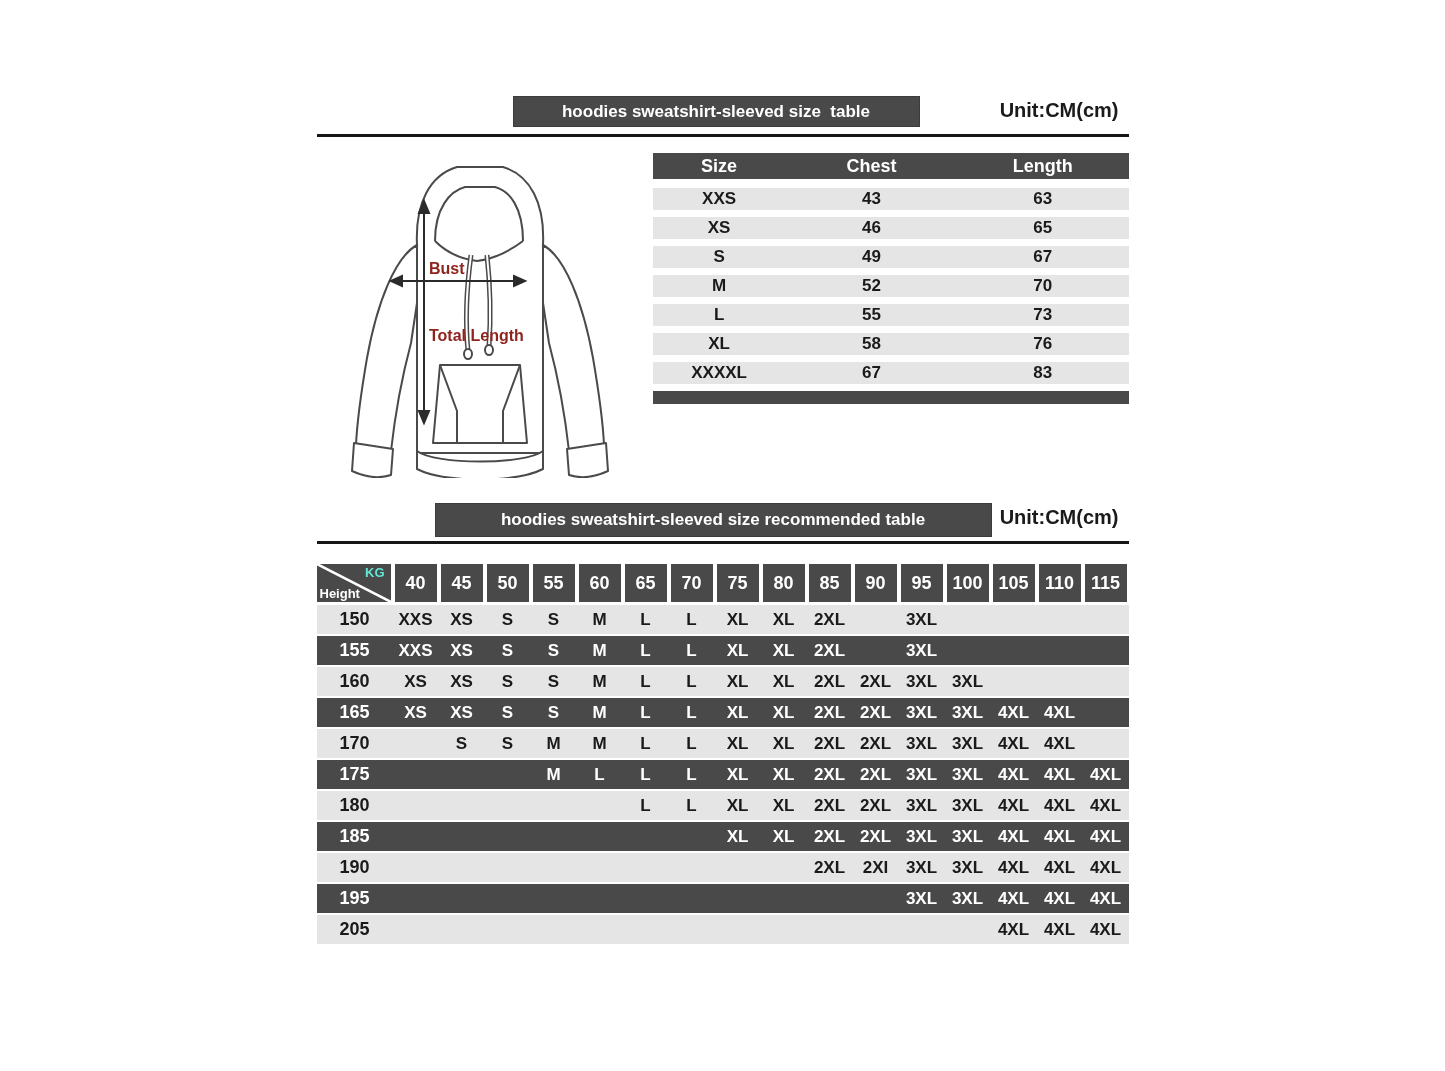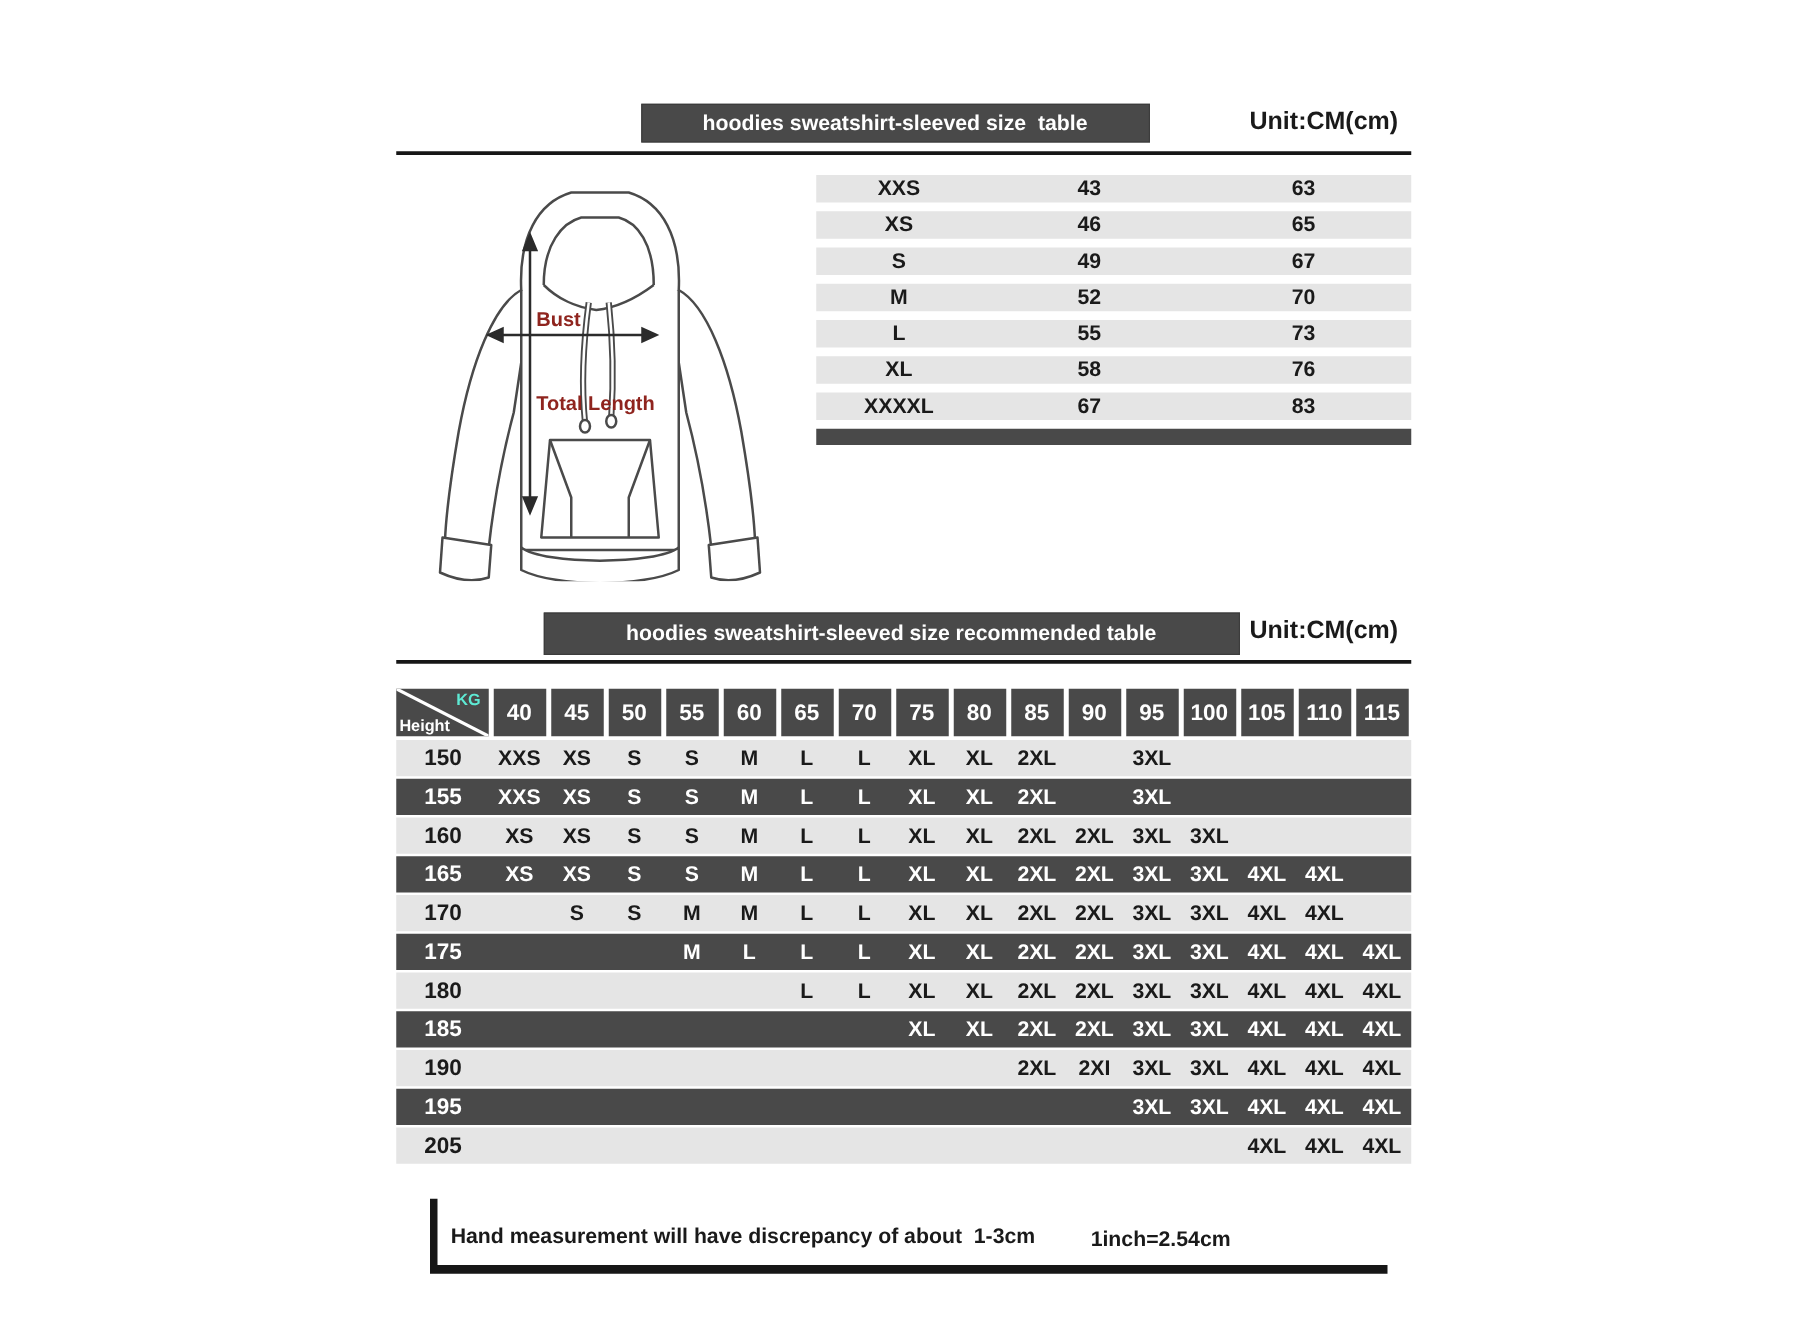--- a/index.html
+++ b/index.html
@@ -1,18 +1,18 @@
 <!DOCTYPE html>
 <html><head>
 <meta charset="utf-8">
 <style>
   html,body{margin:0;padding:0;background:#fff;}
   .canvas{width:1445px;height:1071px;background:#ffffff;position:relative;overflow:hidden;
           font-family:"Liberation Sans",sans-serif;color:#1a1a1a;}
-  .content{width:812px;margin:3px auto;padding-top:80px;}
+  .content{width:812px;margin:16px auto;padding-top:80px;}
 
   
   .sec-header{position:relative;height:34px;}
   .title-bar{background:#494949;color:#ffffff;font-weight:bold;text-align:center;
              white-space:pre;border:1px solid #3c3c3c;box-sizing:border-box;}
   .title-bar.one{margin-left:196px;width:407px;height:31px;line-height:29px;font-size:17px;}
   .title-bar.two{margin-left:118px;width:557px;height:34px;line-height:32px;font-size:17px;}
   .unit{position:absolute;right:10px;top:3px;font-size:20px;font-weight:bold;}
   .rule{height:3px;background:#161616;margin-top:4px;}
 
@@ -110,20 +110,25 @@
           <g stroke="#2b2b2b" stroke-width="2">
             <line x1="99" y1="52" x2="99" y2="266"></line>
             <polygon points="99,48 94,60 104,60" fill="#2b2b2b"></polygon>
             <polygon points="99,270 94,258 104,258" fill="#2b2b2b"></polygon>
           </g>
           <text x="104" y="121" font-size="16" class="red-label">Bust</text>
           <text x="104" y="188" font-size="16" class="red-label">Total Length</text>
         </svg>
       </div>
       <div class="size-table" id="size-table">
+          <div class="st-row st-head">
+            <div class="st-c1">Size</div>
+            <div class="st-c2">Chest</div>
+            <div class="st-c3">Length</div>
+          </div>
           <div class="st-row st-band">
             <div class="st-c1">XXS</div>
             <div class="st-c2">43</div>
             <div class="st-c3">63</div>
           </div>
           <div class="st-row st-band">
             <div class="st-c1">XS</div>
             <div class="st-c2">46</div>
             <div class="st-c3">65</div>
           </div>
@@ -392,21 +397,15 @@
           <div class="mx-cell"></div>
           <div class="mx-cell"></div>
           <div class="mx-cell"></div>
           <div class="mx-cell"></div>
           <div class="mx-cell">4XL</div>
           <div class="mx-cell">4XL</div>
           <div class="mx-cell">4XL</div>
         </div>
       </div>
 
-    <div class="footer">
-      <div class="fbar-v"></div>
-      <div class="fbar-h"></div>
-      <div class="fnote">Hand measurement will have discrepancy of about  1-3cm</div>
-      <div class="fconv">1inch=2.54cm</div>
-    </div>
 
   </div>
 </div>
 
 </body></html>

